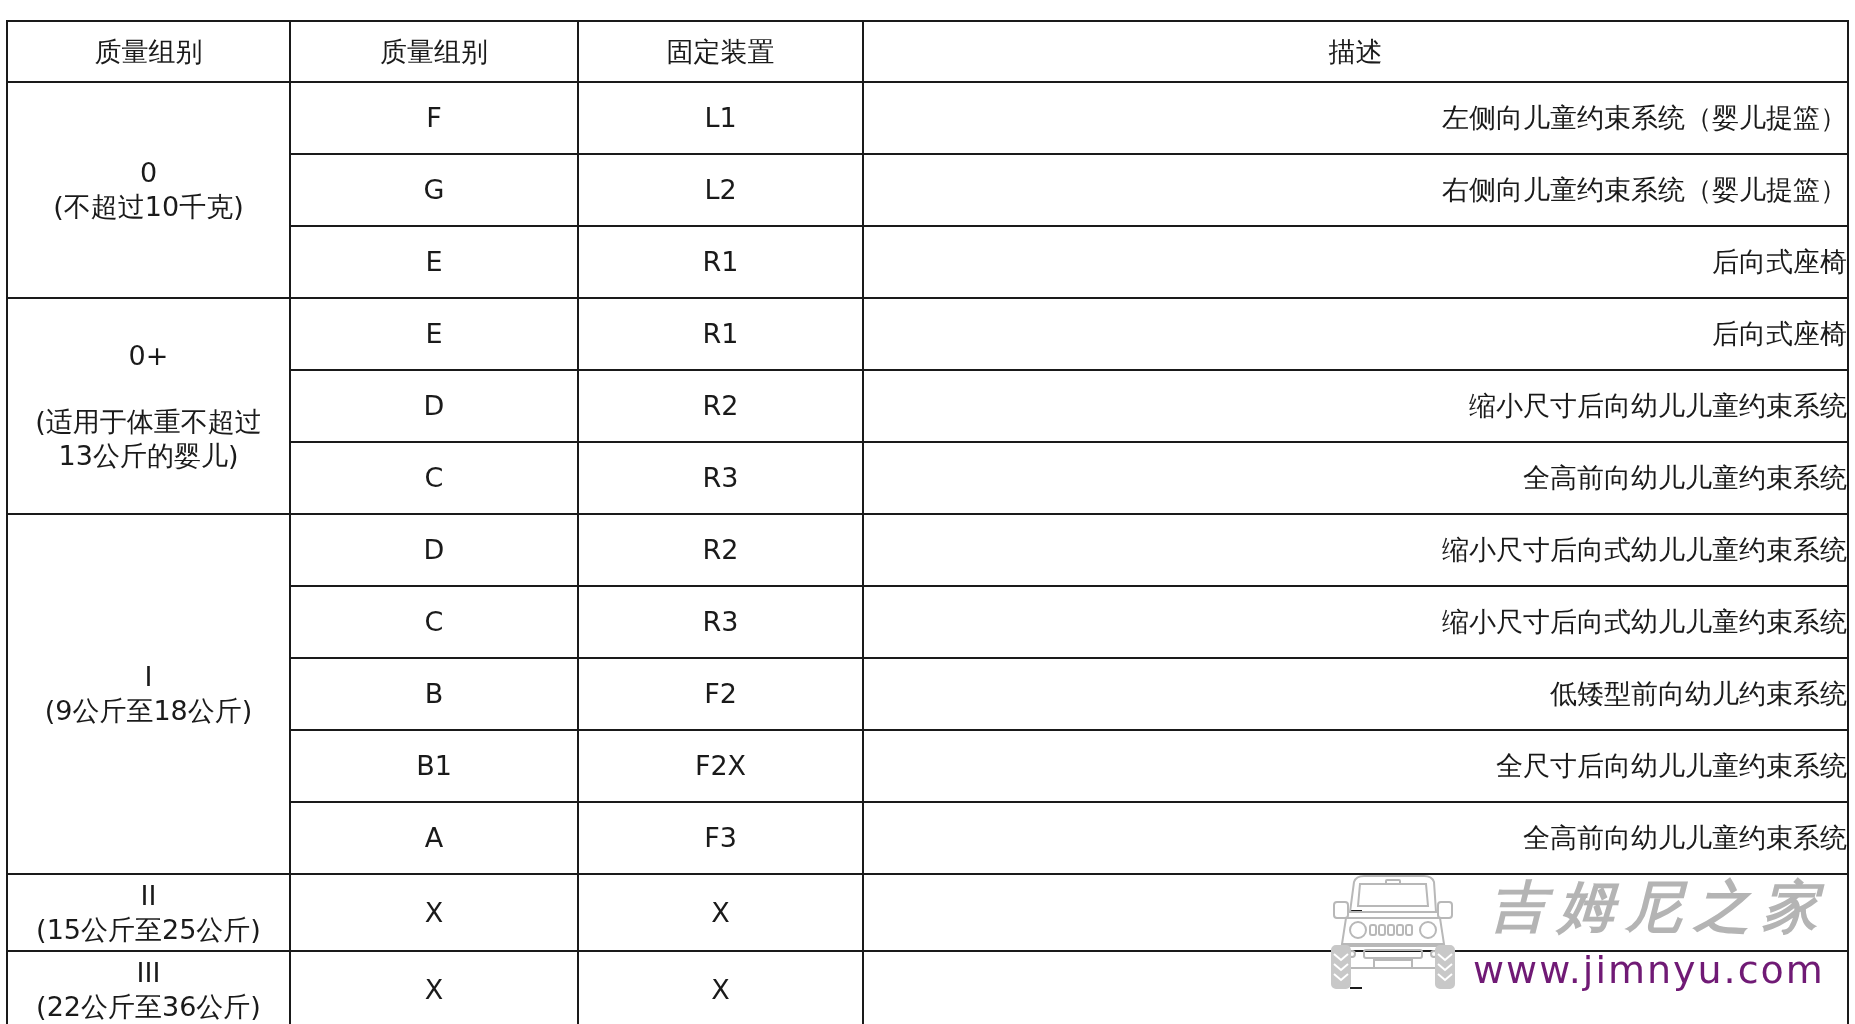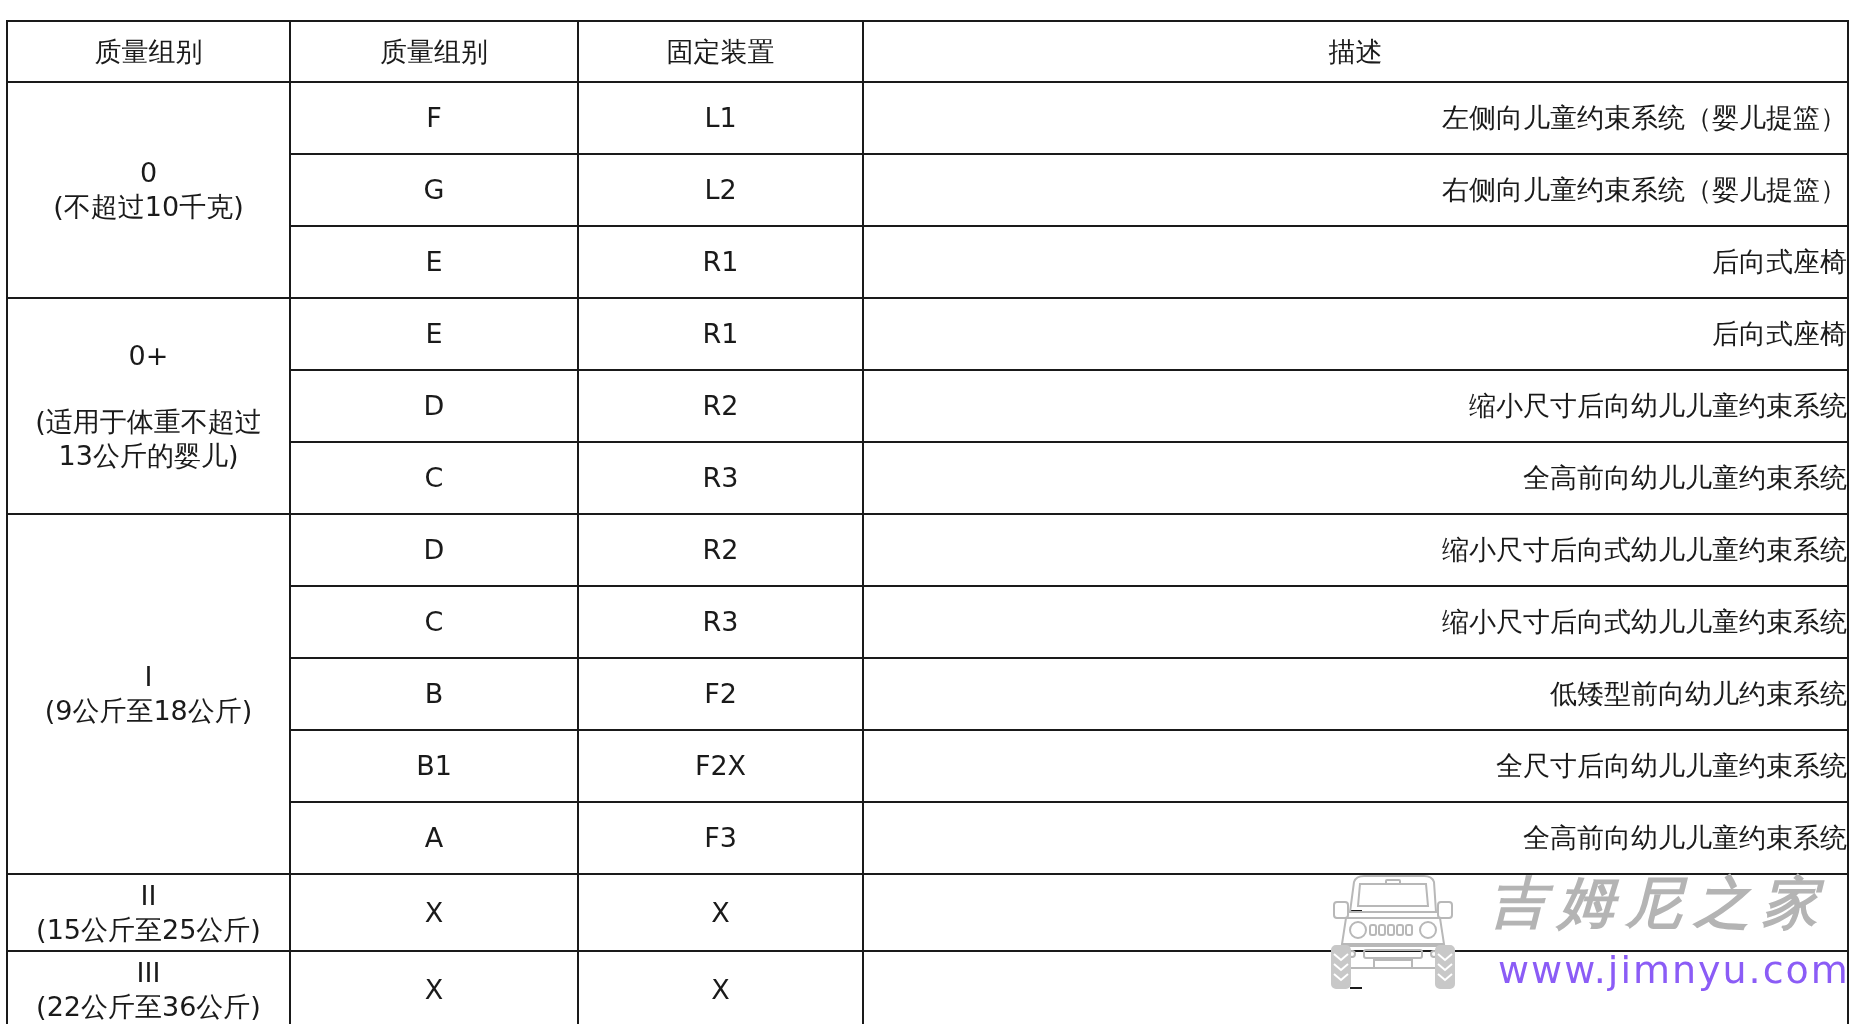--- a/index.html
+++ b/index.html
@@ -58,37 +58,37 @@
       left: 1320px;
       top: 868px;
       width: 520px;
       height: 140px;
       pointer-events: none;
     }
     .wm-cn {
       position: absolute;
       left: 170px;
       top: 8px;
-      font-family: Liberation Mono, monospace;
+      font-family: Liberation Sans, sans-serif;
       font-size: 56px;
       letter-spacing: 12px;
       color: #b4b4b4;
       font-style: italic;
       font-weight: bold;
       white-space: nowrap;
       line-height: 62px;
     }
     .wm-url {
       position: absolute;
-      left: 178px;
+      left: 153px;
       top: 80px;
       font-family: "DejaVu Sans", "Liberation Sans", sans-serif;
       font-size: 38px;
       letter-spacing: 2px;
-      color: #8b5cf6;
+      color: #701a75;
       white-space: nowrap;
       line-height: 44px;
     }
     .wm-jeep {
       position: absolute;
       left: 8px;
       top: 4px;
       width: 130px;
       height: 120px;
     }

